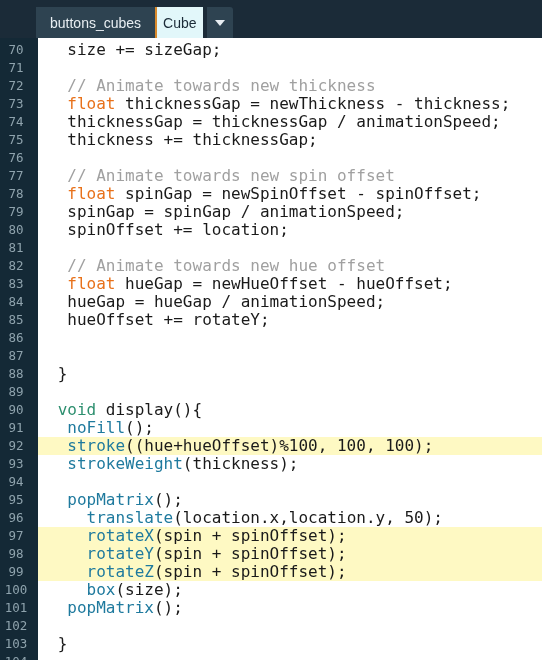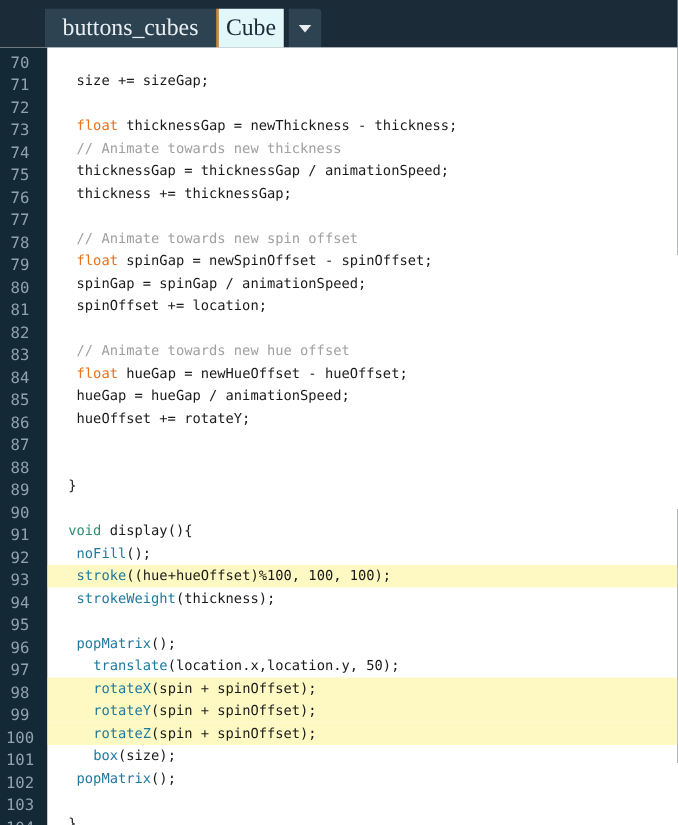--- a/index.html
+++ b/index.html
@@ -34,22 +34,22 @@
     box-sizing: border-box;
     flex: 0 0 auto;
     position: relative;
   }
   .tab {
     height: 31px;
     display: flex;
     align-items: center;
     justify-content: center;
     box-sizing: border-box;
-    font-family: Liberation Serif, serif;
-    font-size: 19px;
+    font-family: Liberation Sans, sans-serif;
+    font-size: 14px;
     white-space: nowrap;
     user-select: none;
   }
   .tab-inactive {
     background: #2e4351;
     color: #e8eef2;
     padding: 0 14px;
     border-right: 2px solid #d98a2b;
   }
   .tab-active {
@@ -99,23 +99,23 @@
     box-sizing: border-box;
     user-select: none;
   }
   .gutter div { height: 18px; }
 
   .code {
     flex: 1 1 auto;
     position: relative;
     background: #ffffff;
     font-family: "DejaVu Sans Mono", monospace;
-    font-size: 11px;
+    font-size: 16px;
     line-height: 18px;
-    padding-top: 18px;
+    padding-top: 3px;
     box-sizing: border-box;
     overflow: hidden;
   }
   .line {
     height: 18px;
     white-space: pre;
     padding-left: 10px;
     box-sizing: border-box;
     position: relative;
     color: #1a1a1a;
@@ -180,22 +180,22 @@
         <div>99</div>
         <div>100</div>
         <div>101</div>
         <div>102</div>
         <div>103</div>
         <div>104</div>
       </div>
     <div class="code" id="code">
         <div class="line"><span class="t-pln">  size += sizeGap;</span></div>
         <div class="line"><span class="t-pln"></span></div>
+        <div class="line"><span class="t-cmt">  // Animate towards new thickness</span></div>
         <div class="line"><span class="t-pln">  </span><span class="t-kw">float</span><span class="t-pln"> thicknessGap = newThickness - thickness;</span></div>
-        <div class="line"><span class="t-cmt">  // Animate towards new thickness</span></div>
         <div class="line"><span class="t-pln">  thicknessGap = thicknessGap / animationSpeed;</span></div>
         <div class="line"><span class="t-pln">  thickness += thicknessGap;</span></div>
         <div class="line"><span class="t-pln"></span></div>
         <div class="line"><span class="t-cmt">  // Animate towards new spin offset</span></div>
         <div class="line"><span class="t-pln">  </span><span class="t-kw">float</span><span class="t-pln"> spinGap = newSpinOffset - spinOffset;</span></div>
         <div class="line"><span class="t-pln">  spinGap = spinGap / animationSpeed;</span></div>
         <div class="line"><span class="t-pln">  spinOffset += location;</span></div>
         <div class="line"><span class="t-pln"></span></div>
         <div class="line"><span class="t-cmt">  // Animate towards new hue offset</span></div>
         <div class="line"><span class="t-pln">  </span><span class="t-kw">float</span><span class="t-pln"> hueGap = newHueOffset - hueOffset;</span></div>

